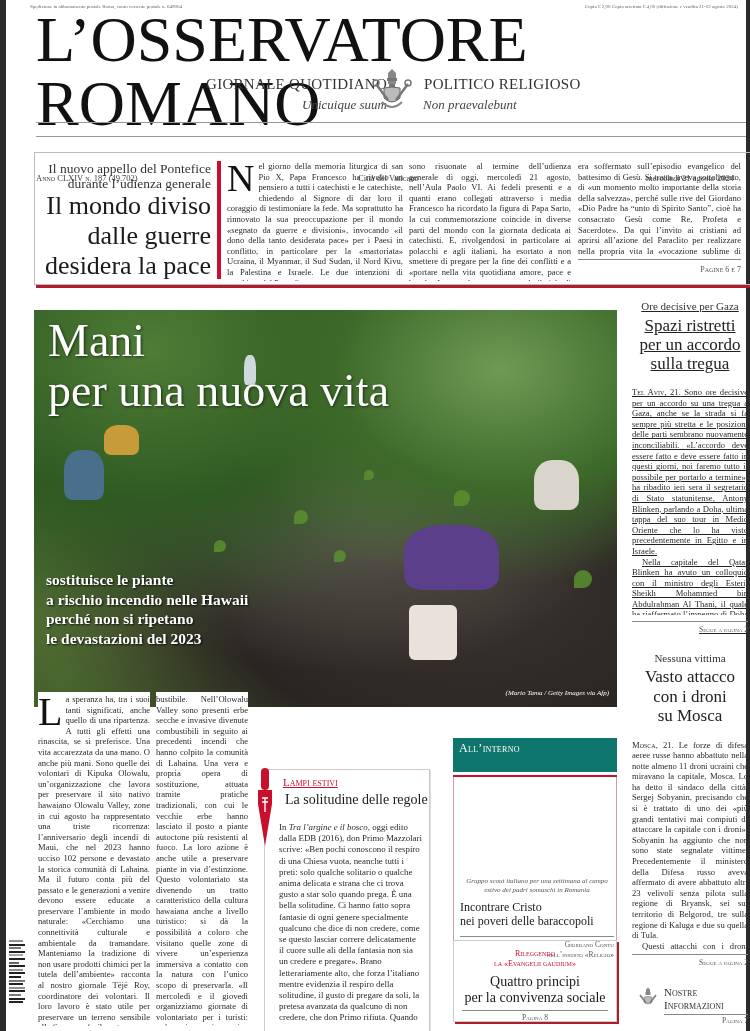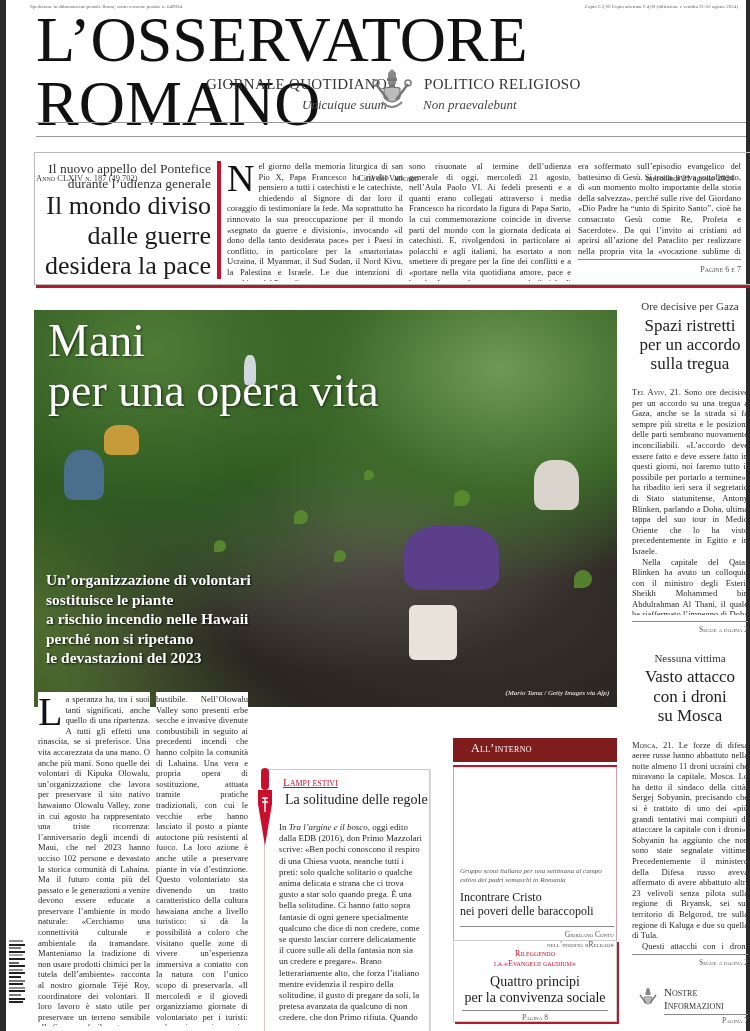--- a/index.html
+++ b/index.html
@@ -28,21 +28,21 @@
   }
   .photo .leaf { position: absolute; border-radius: 50% 50% 50% 0; background: #5a8f2e; opacity: .85; }
   .photo-title { left: 14px; top: 6px; color: #fff; font-size: 46px; line-height: 50px; text-shadow: 1px 1px 3px rgba(0,0,0,.6); }
   .photo-sub { left: 12px; top: 260px; color: #fff; font-size: 15.5px; line-height: 19.5px; font-weight: bold; text-shadow: 1px 1px 2px rgba(0,0,0,.8); }
   .credit { right: 8px; bottom: 10px; color: #fff; font-size: 7px; font-style: italic; }
   .figure { position: absolute; border-radius: 40% 40% 20% 20%; }
   .col-head { text-align: center; color: #222; }
   .sep { border-top: 1px solid #888; }
   .lampi { left: 258px; top: 738px; width: 166px; height: 282px; border: 1px solid #d9c7c7; box-shadow: 1px 1px 0 #ddd; margin-top: 31px; }
   .interno { left: 447px; top: 738px; width: 164px; }
-  .interno-head { background: #7f1d1d; color: #fff; font-size: 12px; padding: 3px 18px; height: 24px; letter-spacing: .3px; }
+  .interno-head { background: #0f766e; color: #fff; font-size: 12px; padding: 3px 6px; height: 34px; letter-spacing: .3px; }
   .interno-body { border-left: 1px solid #d0a0a0; border-right: 1px solid #d0a0a0; }
   .rilegg { left: 447px; top: 940px; width: 164px; height: 82px; border: 1px solid #ccc; box-shadow: 2px 2px 0 #b01c2e; text-align: center; }
   .barcode { left: 3px; top: 940px; width: 20px; height: 70px; }
   .barcode div { height: 2px; margin-bottom: 1.6px; background: #222; }
 </style>
 </head>
 <body>
 
 <div class="page">
 
@@ -105,24 +105,23 @@
     <div class="figure" style="left:375px;top:295px;width:48px;height:55px;background:#e8e2da;border-radius:6px;"></div>
     <div class="leaf" style="left:260px;top:200px;width:14px;height:14px;"></div>
     <div class="leaf" style="left:300px;top:240px;width:12px;height:12px;"></div>
     <div class="leaf" style="left:420px;top:180px;width:16px;height:16px;"></div>
     <div class="leaf" style="left:180px;top:230px;width:12px;height:12px;"></div>
     <div class="leaf" style="left:540px;top:260px;width:18px;height:18px;"></div>
     <div class="leaf" style="left:330px;top:160px;width:10px;height:10px;"></div>
 
     <div class="abs photo-title">
       <div>Mani</div>
-      <div>per una opera vita</div>
+      <div>per una nuova vita</div>
     </div>
     <div class="abs photo-sub">
-      <div>Un’organizzazione di volontari</div>
       <div>sostituisce le piante</div>
       <div>a rischio incendio nelle Hawaii</div>
       <div>perché non si ripetano</div>
       <div>le devastazioni del 2023</div>
     </div>
     <div class="abs credit">(Mario Tama / Getty Images via Afp)</div>
   </div>
 
   <div class="abs body-text" style="left:32px;top:692px;width:112px;height:334px;overflow:hidden;background:#fff;padding-top:2px;">
     <span style="float:left;font-size:40px;line-height:32px;margin:2px 3px 0 0;color:#111;">L</span><span>a speranza ha, tra i suoi tanti significati, anche quello di una ripartenza. A tutti gli effetti una rinascita, se si preferisce. Una vita accarezzata da una mano. O anche più mani. Sono quelle dei volontari di Kipuka Olowalu, un’organizzazione che lavora per preservare il sito nativo hawaiano Olowalu Valley, zone in cui agosto ha rappresentato una triste ricorrenza: l’anniversario degli incendi di Maui, che nel 2023 hanno ucciso 102 persone e devastato la storica comunità di Lahaina. Ma il futuro conta più del passato e le generazioni a venire devono essere educate a preservare l’ambiente in modo naturale: «Cerchiamo una connettività culturale e ambientale da tramandare. Manteniamo la tradizione di non usare prodotti chimici per la tutela dell’ambiente» racconta al nostro giornale Tëjë Roy, coordinatore dei volontari. Il loro lavoro è stato utile per preservare un terreno sensibile alle fiamme e facilmente com-</span>
@@ -147,21 +146,21 @@
     </div>
     <div class="abs sep" style="left:14px;top:262px;width:144px;"></div>
     <div class="abs smallcaps" style="left:0;top:267px;width:166px;text-align:center;font-size:8px;color:#555;">di Sergio Valzania</div>
   </div>
 
   <div class="abs interno">
     <div class="interno-head smallcaps">All’interno</div>
     <div style="height:2px;background:#c8102e;margin-top:3px;"></div>
     <div class="interno-body" style="height:180px;position:relative;">
       <div style="position:absolute;left:6px;top:100px;width:154px;">
-        <div style="font-size:7px;font-style:italic;color:#555;line-height:9px;">Gruppo scout italiano per una settimana al campo estivo dei padri somaschi in Romania</div>
+        <div style="font-size:7px;font-style:italic;color:#555;line-height:9px;text-align:center;">Gruppo scout italiano per una settimana al campo estivo dei padri somaschi in Romania</div>
         <div style="font-size:12px;color:#1a1a1a;margin-top:5px;line-height:14px;">
           <div>Incontrare Cristo</div>
           <div>nei poveri delle baraccopoli</div>
         </div>
         <div class="sep" style="margin-top:8px;"></div>
         <div class="smallcaps" style="text-align:right;font-size:7.5px;color:#555;margin-top:3px;line-height:10px;">
           <div>Giordano Contu</div>
           <div>nell’inserto «Religio»</div>
         </div>
       </div>
@@ -174,21 +173,21 @@
       <div>la «Evangelii gaudium»</div>
     </div>
     <div style="font-size:14px;line-height:16px;color:#1a1a1a;margin-top:5px;">
       <div>Quattro principi</div>
       <div>per la convivenza sociale</div>
     </div>
     <div class="sep" style="margin:4px 8px 0 8px;"></div>
     <div class="smallcaps" style="font-size:7.5px;color:#555;margin-top:2px;">Pagina 8</div>
   </div>
 
-  <div class="abs" style="left:626px;top:300px;width:116px;">
+  <div class="abs" style="left:626px;top:300px;width:116px;text-decoration:underline;">
     <div class="col-head" style="font-size:11px;color:#333;">Ore decisive per Gaza</div>
     <div class="col-head" style="font-size:17px;line-height:19px;margin-top:4px;">
       <div>Spazi ristretti</div>
       <div>per un accordo</div>
       <div>sulla tregua</div>
     </div>
     <div class="body-text" style="margin-top:14px;height:228px;overflow:hidden;">
       <span class="smallcaps">Tel Aviv, 21.</span><span> Sono ore decisive per un accordo su una tregua a Gaza, anche se la strada si fa sempre più stretta e le posizioni delle parti sembrano nuovamente inconciliabili. «L’accordo deve essere fatto e deve essere fatto in questi giorni, noi faremo tutto il possibile per portarlo a termine», ha ribadito ieri sera il segretario di Stato statunitense, Antony Blinken, parlando a Doha, ultima tappa del suo tour in Medio Oriente che lo ha visto precedentemente in Egitto e in Israele.</span><br>
       <span style="padding-left:10px;">Nella capitale del Qatar Blinken ha avuto un colloquio con il ministro degli Esteri, Sheikh Mohammed bin Abdulrahman Al Thani, il quale ha riaffermato l’impegno di Doha per una mediazione volta a rag-</span>
     </div>

